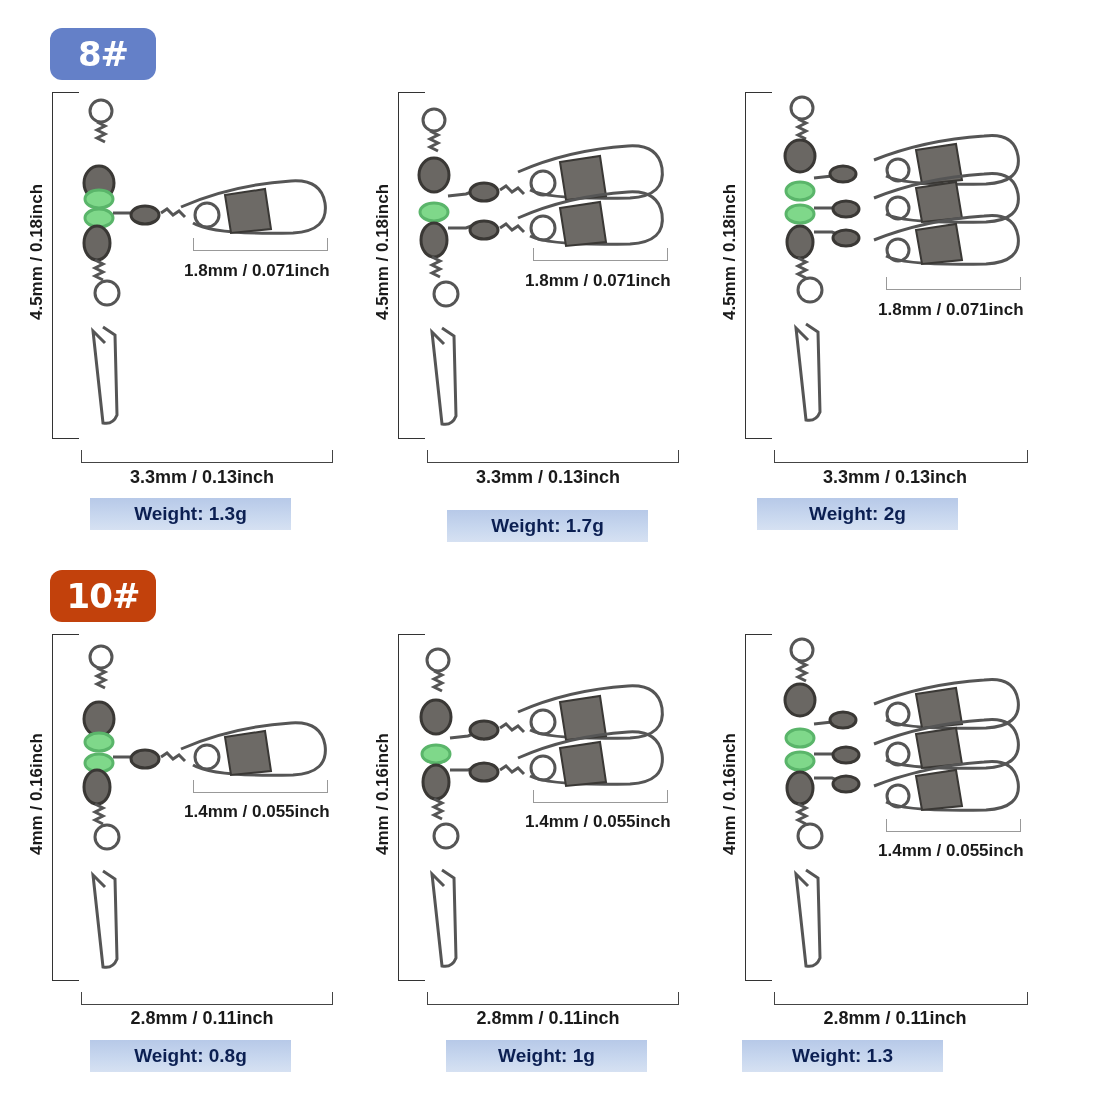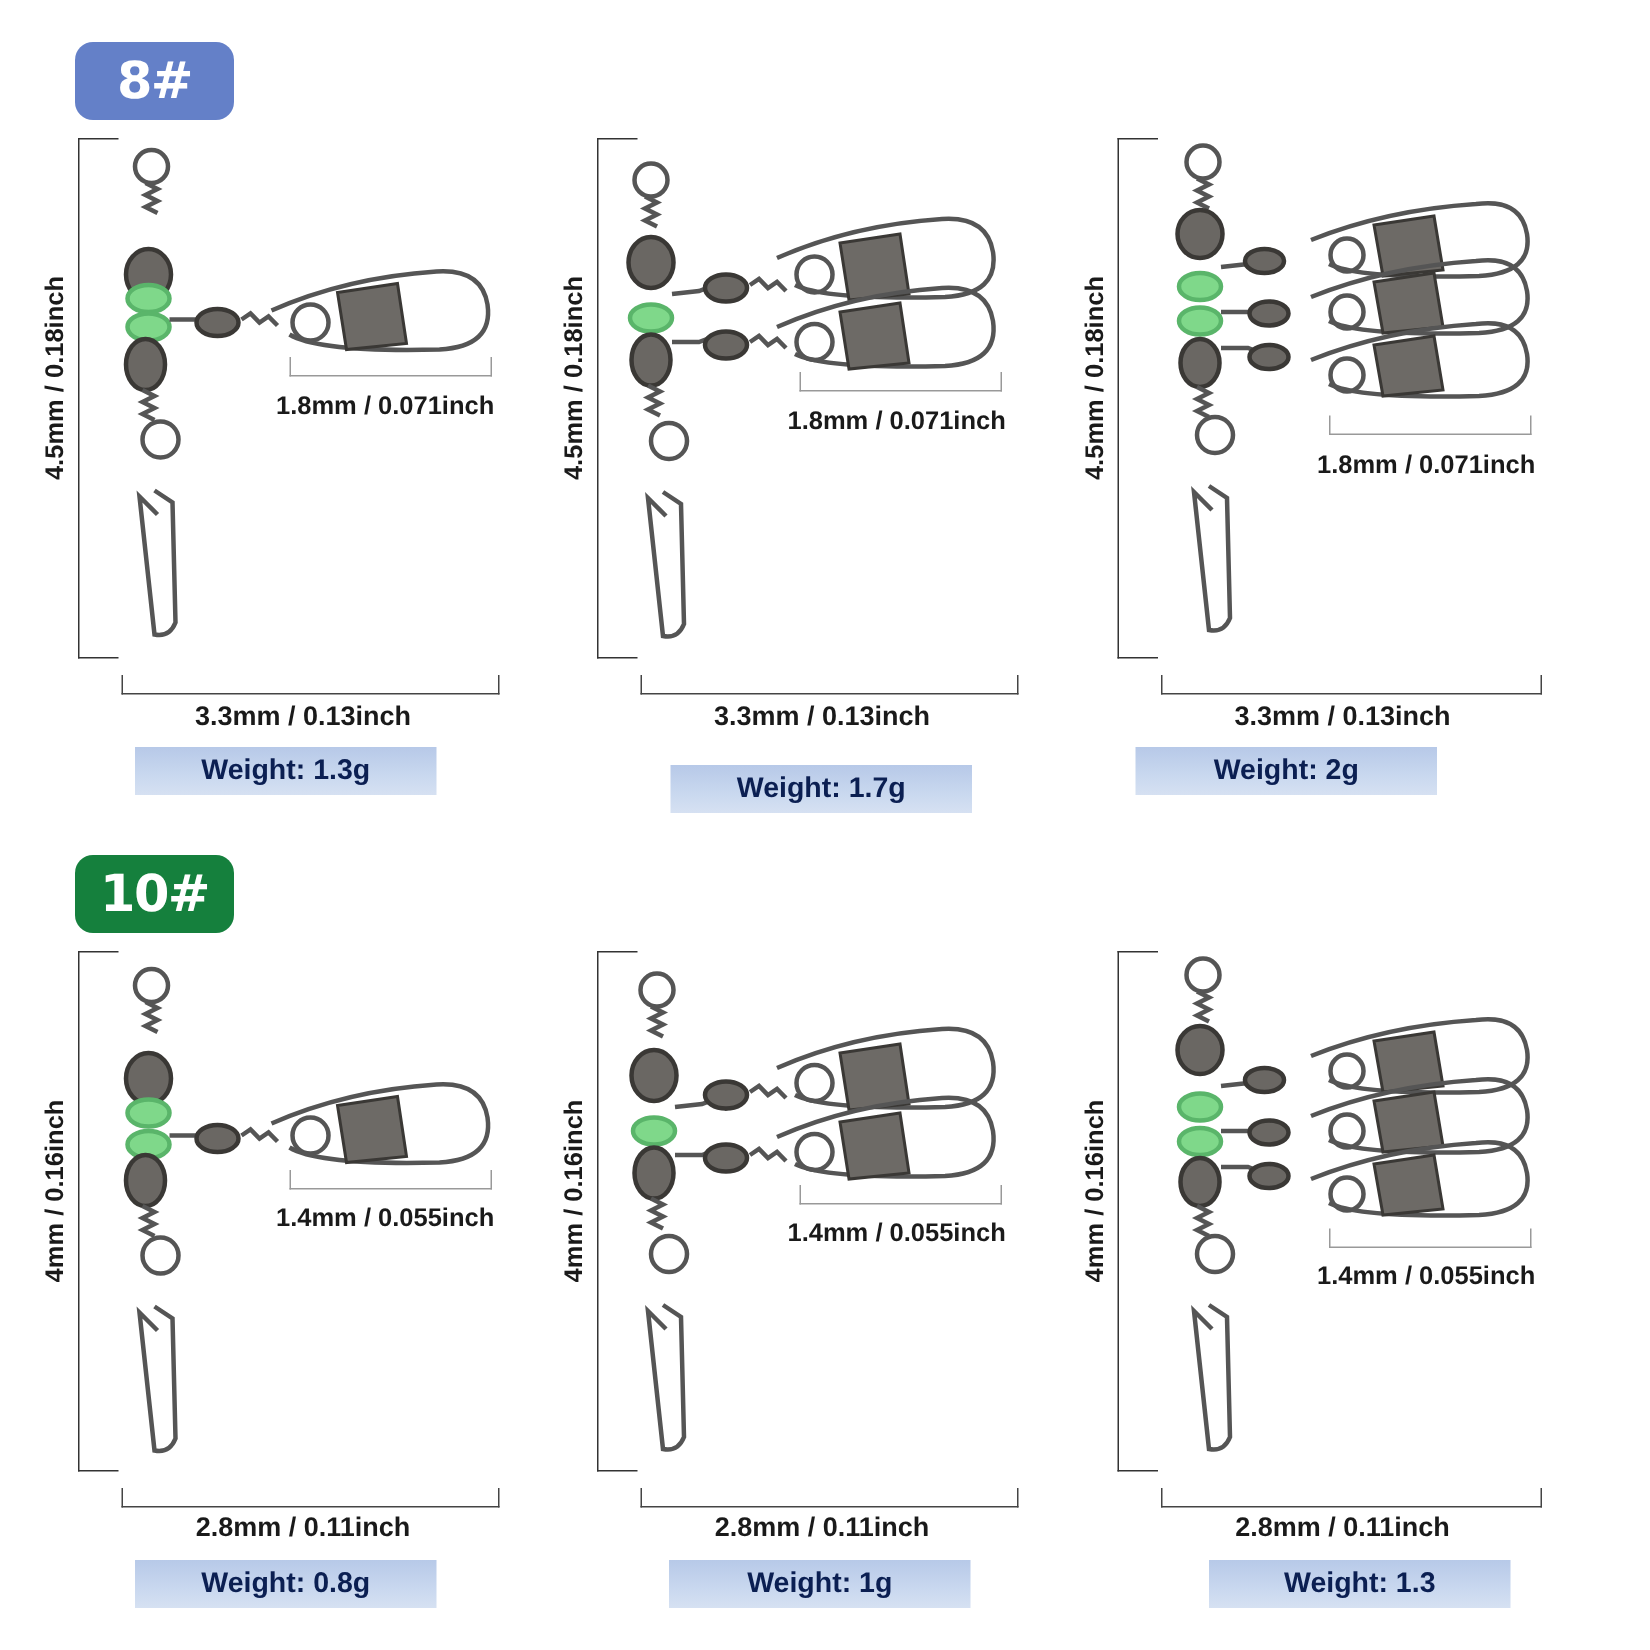--- a/index.html
+++ b/index.html
@@ -2,21 +2,21 @@
 <html><head>
 <meta charset="utf-8">
 <style>
   html, body { margin: 0; padding: 0; background: #ffffff; }
   body { width: 1100px; height: 1100px; position: relative; overflow: hidden;
          font-family: "Liberation Sans", sans-serif; color: #1a1a1a; }
   .badge { position: absolute; left: 50px; width: 106px; height: 52px; border-radius: 12px;
            color: #fff; font-family: "DejaVu Sans", sans-serif; font-weight: 900; font-size: 34px;
            display: flex; align-items: center; justify-content: center; letter-spacing: -1px; }
   .badge.b8 { top: 28px; background: #6480c8; }
-  .badge.b10 { top: 570px; background: #15803d; }
+  .badge.b10 { top: 570px; background: #c2410c; }
   .vbar { position: absolute; border-left: 1.5px solid #333; border-top: 1.5px solid #333; border-bottom: 1.5px solid #333; width: 26px; }
   .vlabel { position: absolute; transform: rotate(-90deg); transform-origin: center; white-space: nowrap;
             font-weight: 700; font-size: 17px; color: #1a1a1a; }
   .hbar { position: absolute; height: 12px; border-bottom: 1.5px solid #444; border-left: 1.5px solid #444; border-right: 1.5px solid #444; }
   .hlabel { position: absolute; font-weight: 700; font-size: 18px; text-align: center; color: #1a1a1a; }
   .sbar { position: absolute; height: 12px; border-bottom: 1.5px solid #999; border-left: 1.5px solid #999; border-right: 1.5px solid #999; }
   .slabel { position: absolute; font-weight: 700; font-size: 17px; color: #1a1a1a; white-space: nowrap; }
   .weight { position: absolute; width: 201px; height: 32px;
             background: linear-gradient(to bottom, #b7c9e8, #c9d8ef 60%, #d6e1f2);
             color: #0b1f52; font-weight: 700; font-size: 19px;
@@ -221,14 +221,14 @@
       <ellipse cx="66" cy="150" rx="13" ry="8" fill="#6a6763" stroke="#3a3835"></ellipse>
       <circle cx="118" cy="162" r="11"></circle>
       <path d="M106 168 q20 10 100 8 q36 -2 32 -28 q-4 -24 -34 -20 q-60 4 -110 24"></path>
       <path d="M136 142 l40 -6 l6 36 l-40 4 z" fill="#6d6a66" stroke="#3a3835" stroke-width="2"></path>
     </g>
   </svg>
   <div class="sbar" style="left:886px;top:819px;width:133px;"></div>
   <div class="slabel" style="left:878px;top:841px;">1.4mm / 0.055inch</div>
   <div class="hbar" style="left:774px;top:992px;width:252px;"></div>
   <div class="hlabel" style="left:774px;top:1008px;width:242px;">2.8mm / 0.11inch</div>
-  <div class="weight" style="left:806px;top:1040px;">Weight: 1.3</div>
+  <div class="weight" style="left:742px;top:1040px;">Weight: 1.3</div>
 </div>
 
 </body></html>

